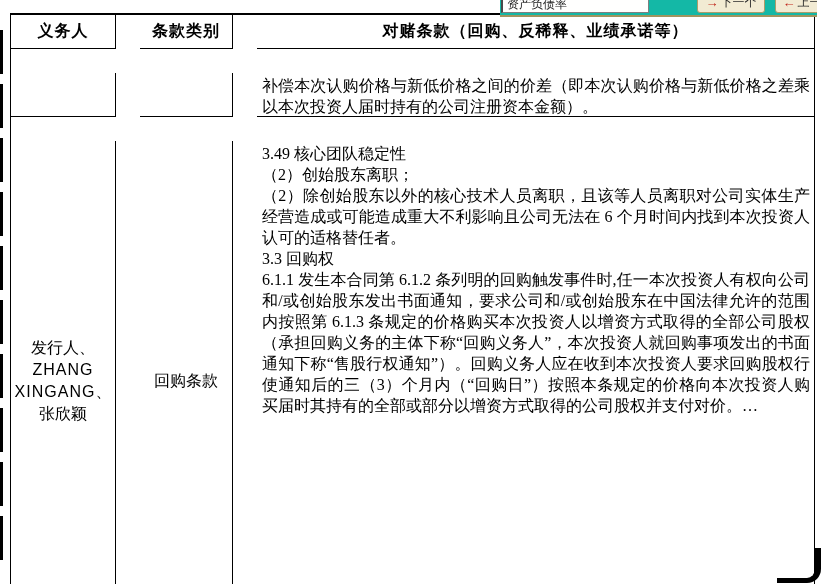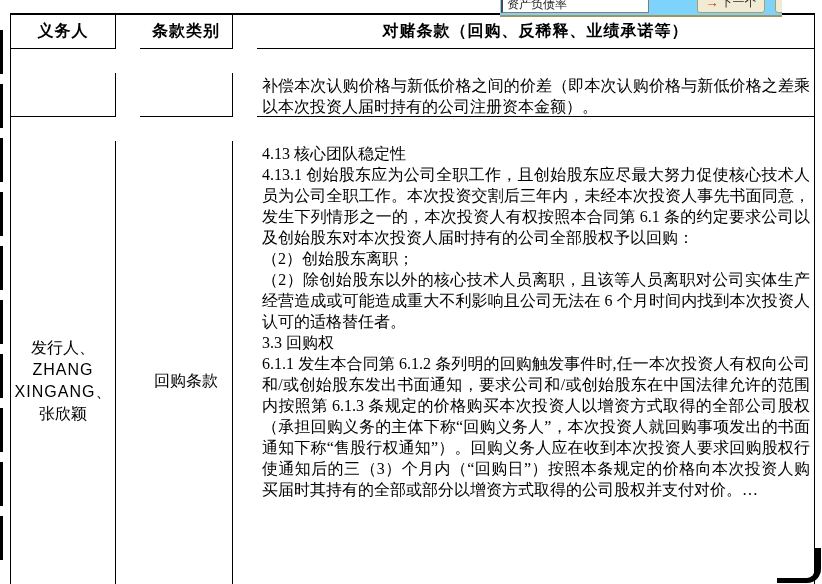--- a/index.html
+++ b/index.html
@@ -4,22 +4,22 @@
 <style>
   html,body{margin:0;padding:0;}
   body{
     width:822px;height:584px;position:relative;overflow:hidden;
     background:#ffffff;
     font-family:"Liberation Sans","DejaVu Sans",sans-serif;
     color:#000;
   }
   
   .find-bar{
-    position:absolute;left:500px;top:0;width:282px;height:15px;
-    background:#7dd3fc;border-bottom:2px solid #A1945F;
+    position:absolute;left:500px;top:0;width:317px;height:15px;
+    background:#14b8a6;border-bottom:2px solid #A1945F;
     overflow:hidden;z-index:10;
   }
   .find-input{
     position:absolute;left:1px;top:-7px;width:148px;height:20px;
     border:1px solid #7f7f7f;border-left:2px solid #4a4a4a;
     background:#FFFFFE;font-size:12px;padding:2px 0 0 4px;
     font-family:"Liberation Sans","DejaVu Sans",sans-serif;color:#1a1a1a;
     box-sizing:border-box;outline:none;
   }
   .find-btn{
@@ -104,22 +104,21 @@
   <div class="cell center-cell"></div>
   <div class="cell clause-cell last-col">
     <p>补偿本次认购价格与新低价格之间的价差（即本次认购价格与新低价格之差乘以本次投资人届时持有的公司注册资本金额）。</p>
   </div>
 
   <div class="cell center-cell last-row">
     <span><span>发行人、</span><span class="latin-bold">ZHANG XINGANG</span><span>、张欣颖</span></span>
   </div>
   <div class="cell center-cell last-row">回购条款</div>
   <div class="cell clause-cell last-col last-row">
-    <p>4.13 核心团队稳定性</p>
-    <p>4.13.1 创始股东应为公司全职工作，且创始股东应尽最大努力促使核心技术人员为公司全职工作。本次投资交割后三年内，未经本次投资人事先书面同意，发生下列情形之一的，本次投资人有权按照本合同第 6.1 条的约定要求公司以及创始股东对本次投资人届时持有的公司全部股权予以回购：</p>
+    <p>3.49 核心团队稳定性</p>
     <p>（2）创始股东离职；</p>
     <p>（2）除创始股东以外的核心技术人员离职，且该等人员离职对公司实体生产经营造成或可能造成重大不利影响且公司无法在 6 个月时间内找到本次投资人认可的适格替任者。</p>
     <p>3.3 回购权</p>
     <p>6.1.1 发生本合同第 6.1.2 条列明的回购触发事件时,任一本次投资人有权向公司和/或创始股东发出书面通知，要求公司和/或创始股东在中国法律允许的范围内按照第 6.1.3 条规定的价格购买本次投资人以增资方式取得的全部公司股权（承担回购义务的主体下称“回购义务人”，本次投资人就回购事项发出的书面通知下称“售股行权通知”）。回购义务人应在收到本次投资人要求回购股权行使通知后的三（3）个月内（“回购日”）按照本条规定的价格向本次投资人购买届时其持有的全部或部分以增资方式取得的公司股权并支付对价。…</p>
   </div>
 </div>
 
 <div class="corner-mark"></div>
 
 </body></html>

